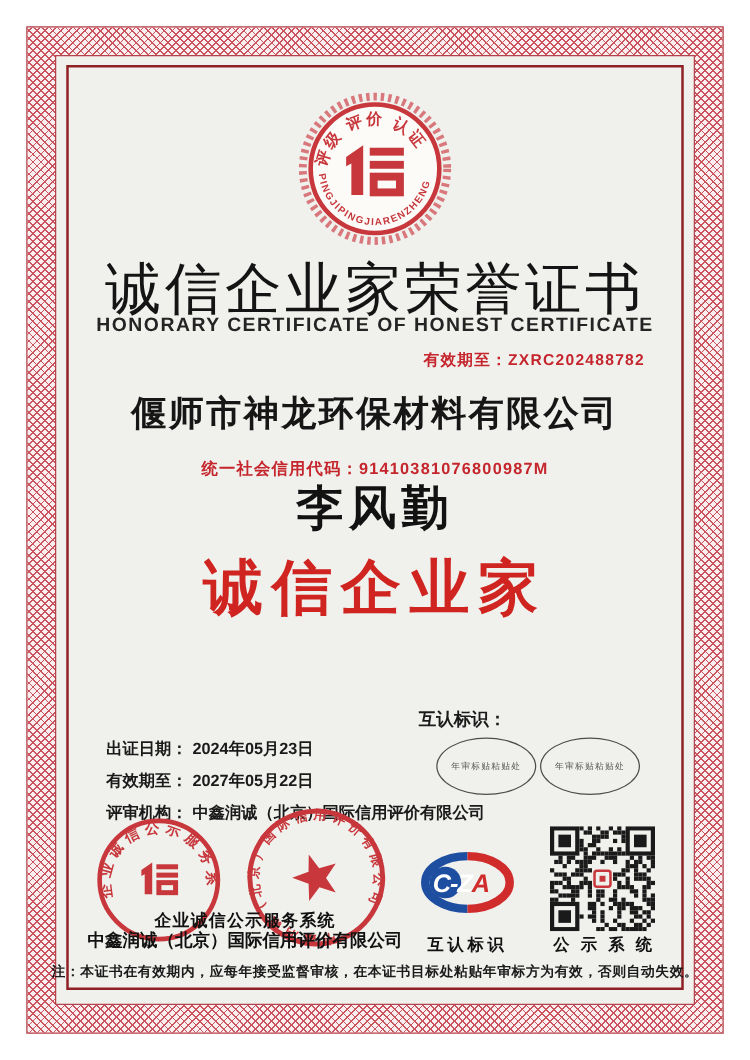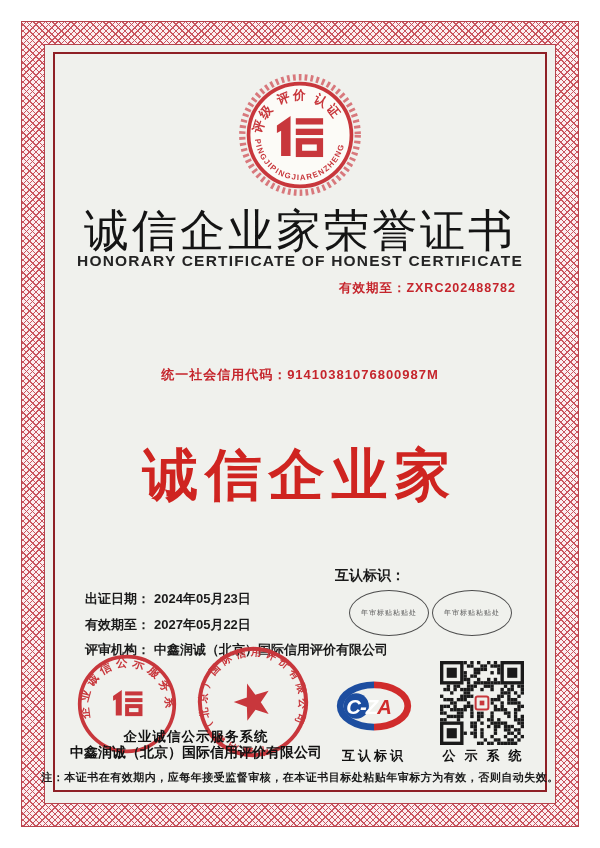--- a/index.html
+++ b/index.html
@@ -25,21 +25,21 @@
   .top-seal{left:237px;top:72px;width:126px;height:126px;}
 
   .title{top:201px;font-size:45px;font-weight:normal;color:#141414;letter-spacing:3px;}
   .subtitle{top:252px;font-size:15.5px;font-weight:bold;color:#242424;letter-spacing:1.2px;}
   .credit-line{top:280px;right:84px;font-size:12.5px;font-weight:bold;color:#c5252c;letter-spacing:1px;}
 
   .company{top:312px;font-size:28px;font-weight:bold;color:#161616;letter-spacing:2px;}
   .social-credit{top:366px;font-size:13px;font-weight:bold;color:#c5252c;letter-spacing:1px;}
 
   .person{top:381px;font-size:38px;font-weight:bold;color:#121212;letter-spacing:4px;}
-  .honor{top:438px;font-size:56px;font-weight:bold;color:#cf2420;letter-spacing:7px;}
+  .honor{top:438px;font-size:48px;font-weight:bold;color:#cf2420;letter-spacing:7px;}
 
   .info-block{left:85px;top:548px;margin-top:38px;}
   .info-row{font-size:13px;font-weight:bold;color:#1a1a1a;line-height:25.5px;white-space:nowrap;}
   .info-row .lbl{margin-right:4px;}
 
   .review-header{left:335px;top:567px;font-size:14px;font-weight:bold;color:#1a1a1a;}
   .sticker{
     position:absolute;top:590px;width:78px;height:44px;border:1.5px solid #4d4d4d;border-radius:50%;
     display:flex;align-items:center;justify-content:center;
   }
@@ -84,22 +84,24 @@
       <rect class="seal-red" x="18" y="2" width="26" height="6"></rect>
       <rect class="seal-red" x="18" y="12" width="26" height="6"></rect>
       <rect x="21" y="24" width="20" height="12" fill="none" stroke="#c8373c" stroke-width="6"></rect>
     </g>
   </svg>
 
   <div class="abs center title">诚信企业家荣誉证书</div>
   <div class="abs center subtitle">HONORARY CERTIFICATE OF HONEST CERTIFICATE</div>
   <div class="abs credit-line"><span>有效期至：</span><span>ZXRC202488782</span></div>
 
+  <div class="abs center company">偃师市神龙环保材料有限公司</div>
   <div class="abs center social-credit"><span>统一社会信用代码：</span><span>91410381076800987M</span></div>
 
+  <div class="abs center person">李风勤</div>
   <div class="abs center honor">诚信企业家</div>
 
   <div class="abs info-block">
     <div class="info-row"><span class="lbl">出证日期：</span><span>2024年05月23日</span></div>
     <div class="info-row"><span class="lbl">有效期至：</span><span>2027年05月22日</span></div>
     <div class="info-row"><span class="lbl">评审机构：</span><span>中鑫润诚（北京）国际信用评价有限公司</span></div>
   </div>
 
   <div class="abs review-header">互认标识：</div>
   <div class="sticker s1">

